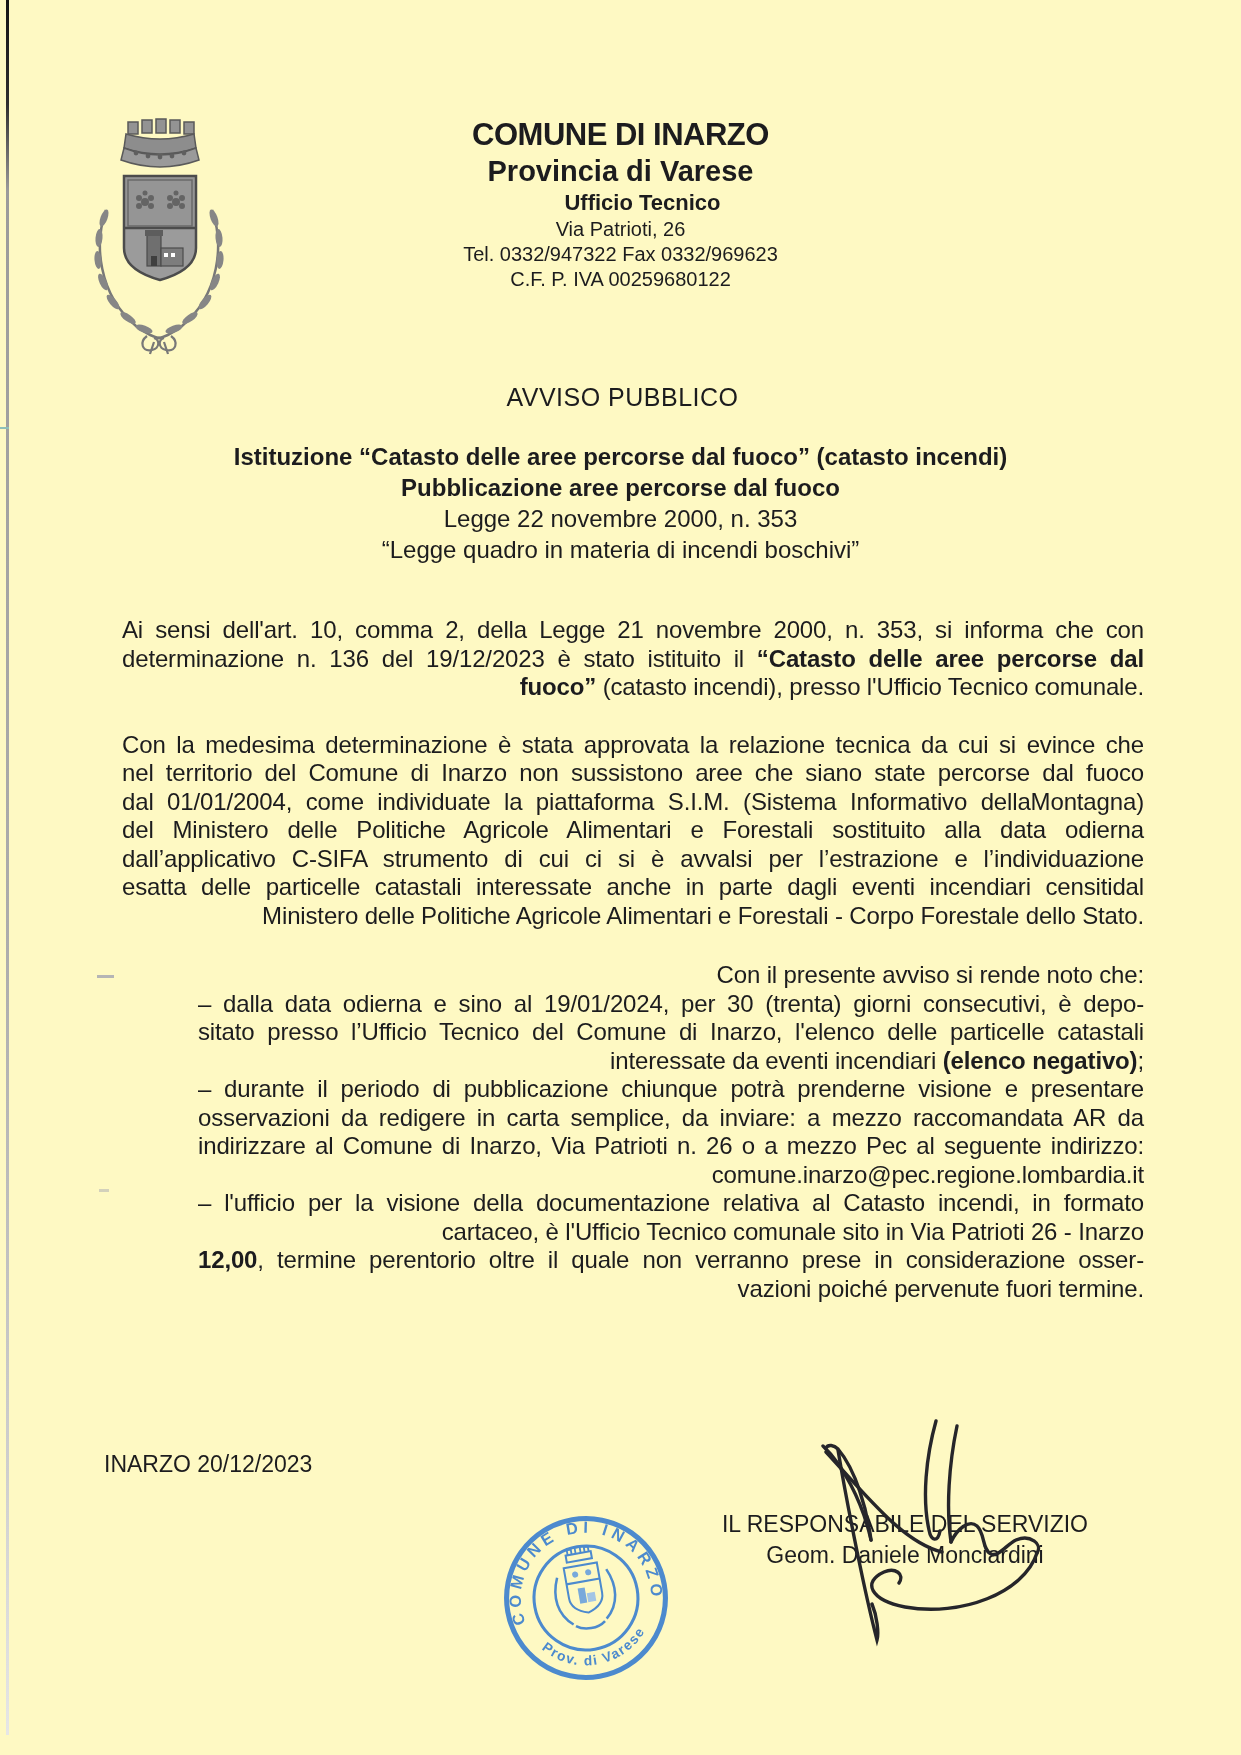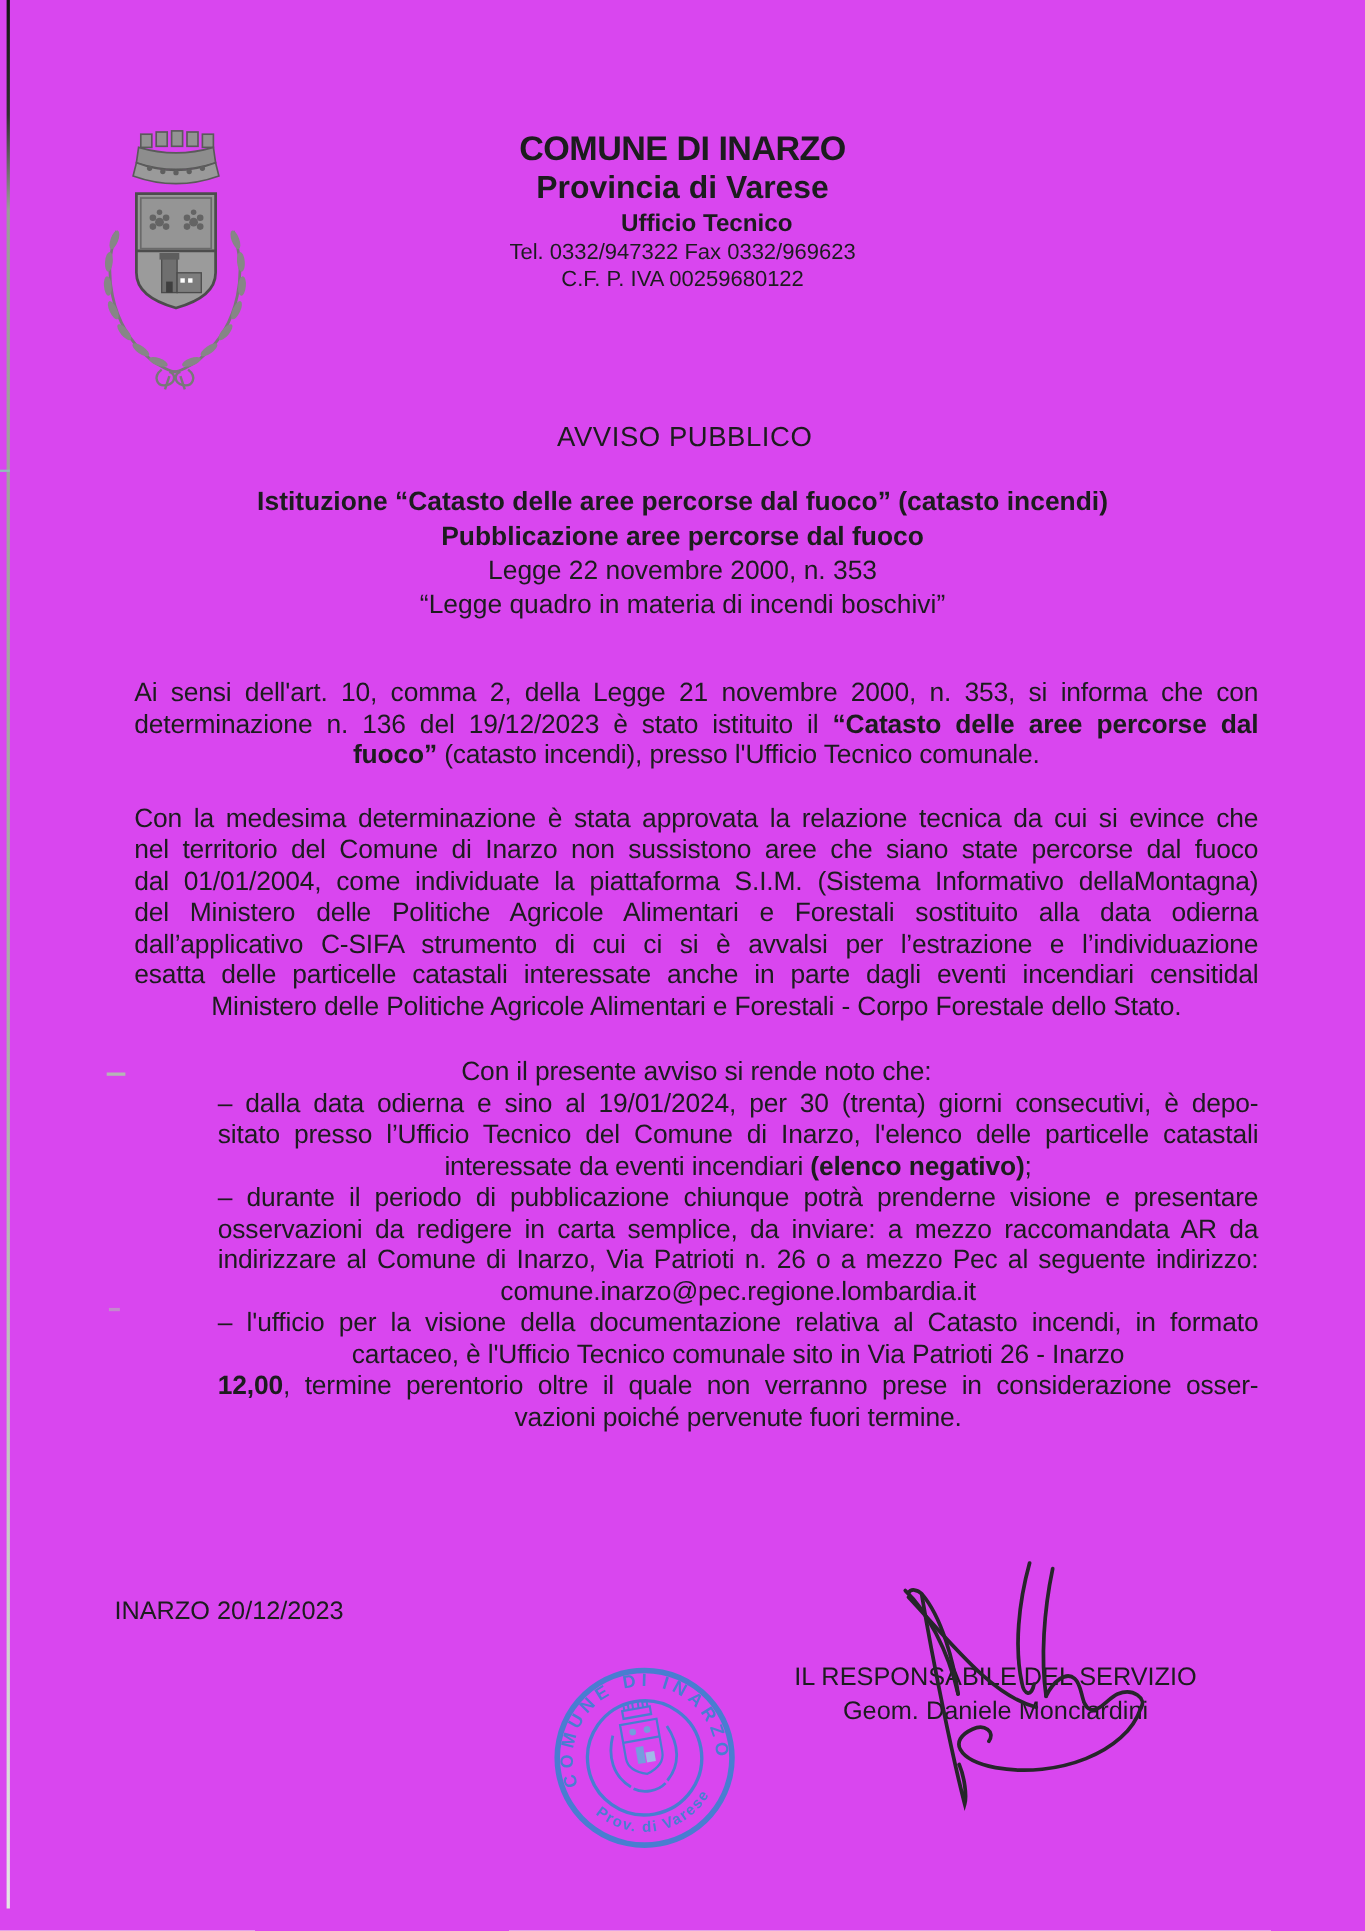--- a/index.html
+++ b/index.html
@@ -1,19 +1,19 @@
 <!DOCTYPE html>
 <html><head>
 <meta charset="utf-8">
 <style>
   html,body{margin:0;padding:0;background:#e8e8e8;}
   #page{
     position:relative;
     width:1241px;height:1755px;
-    background:#d946ef;
+    background:#fef9c3;
     font-family:"Liberation Sans", sans-serif;
     color:#1c1c1e;
     overflow:hidden;
   }
   
   .scan-line{
     position:absolute;left:6px;top:0;width:3px;height:1735px;
     background:linear-gradient(to bottom,#141414 0%,#2e2e2e 6%,#9b9b9b 11%,#adadad 55%,#cfcfcf 85%,#e6e6e6 100%);
   }
   .scan-dash{position:absolute;background:#b5b5b5;}
@@ -27,21 +27,21 @@
   .h-office{font-size:22px;font-weight:bold;line-height:28px;margin-left:44px;}
   .h-small{font-size:20px;line-height:25px;}
 
   
   .avviso{position:absolute;left:4px;right:0;top:383px;text-align:center;font-size:25px;letter-spacing:0.5px;}
   .title-block{position:absolute;left:0;right:0;top:441px;text-align:center;font-size:24px;line-height:31px;}
   .title-block .b{font-weight:bold;}
 
   
   .doc-body{position:absolute;left:122px;top:616px;width:1022px;font-size:24px;line-height:28.5px;}
-  .tline{letter-spacing:-0.15px;white-space:normal;text-align:center;}
+  .tline{letter-spacing:-0.15px;white-space:normal;text-align:right;}
   .tline.just{text-align:justify;text-align-last:justify;}
   .pblock.indent{padding-left:76px;}
   .gap{height:29px;}
   .gap2{height:31px;}
   .b{font-weight:bold;}
   .u{text-decoration-thickness:2px;text-underline-offset:4px;}
 
   
   .place-date{position:absolute;left:104px;top:1428px;font-size:23px;margin-top:23px;}
   .sig-block{position:absolute;left:690px;width:430px;top:1509px;text-align:center;font-size:23px;line-height:31px;}
@@ -134,20 +134,21 @@
         <path d="M87 222 C95 228 92 238 82 236 C74 234 74 226 80 224"></path>
         <path d="M70 228 L66 240 M80 228 L84 240"></path>
       </g>
     </svg>
   </div>
 
   <div class="header-block">
     <div class="h-org">COMUNE DI INARZO</div>
     <div class="h-prov">Provincia di Varese</div>
     <div class="h-office">Ufficio Tecnico</div>
+    <div class="h-small">Via Patrioti, 26</div>
     <div class="h-small">Tel. 0332/947322  Fax 0332/969623</div>
     <div class="h-small">C.F.   P. IVA  00259680122</div>
   </div>
 
   <div class="avviso">AVVISO PUBBLICO</div>
 
   <div class="title-block">
       <div class="b">Istituzione “Catasto delle aree percorse dal fuoco” (catasto incendi)</div>
       <div class="b">Pubblicazione aree percorse dal fuoco</div>
       <div class="">Legge 22 novembre 2000, n. 353</div>

